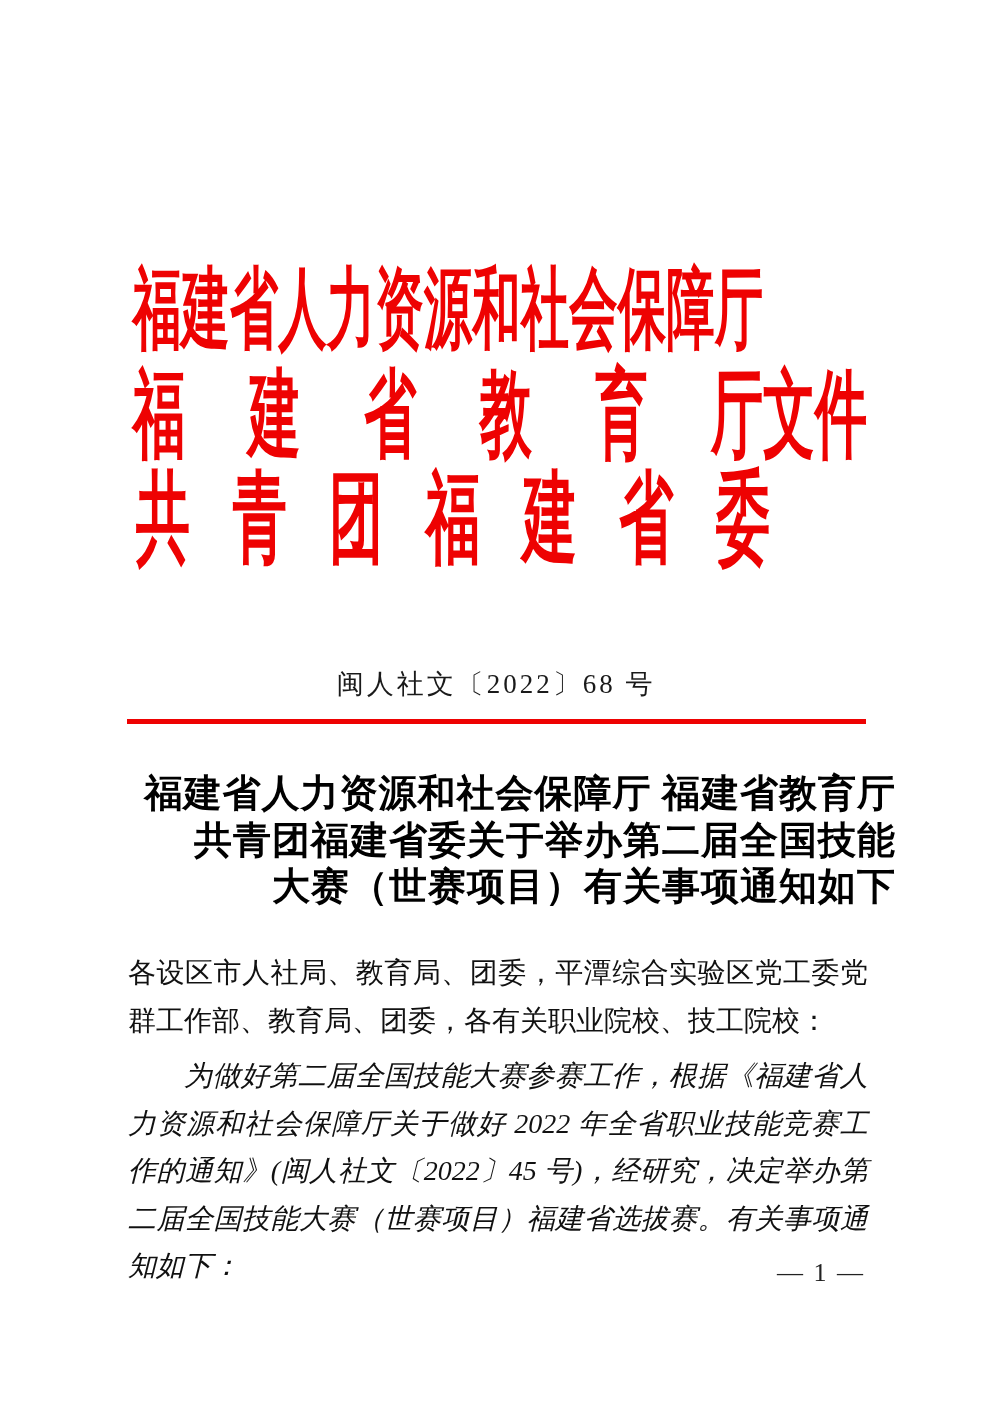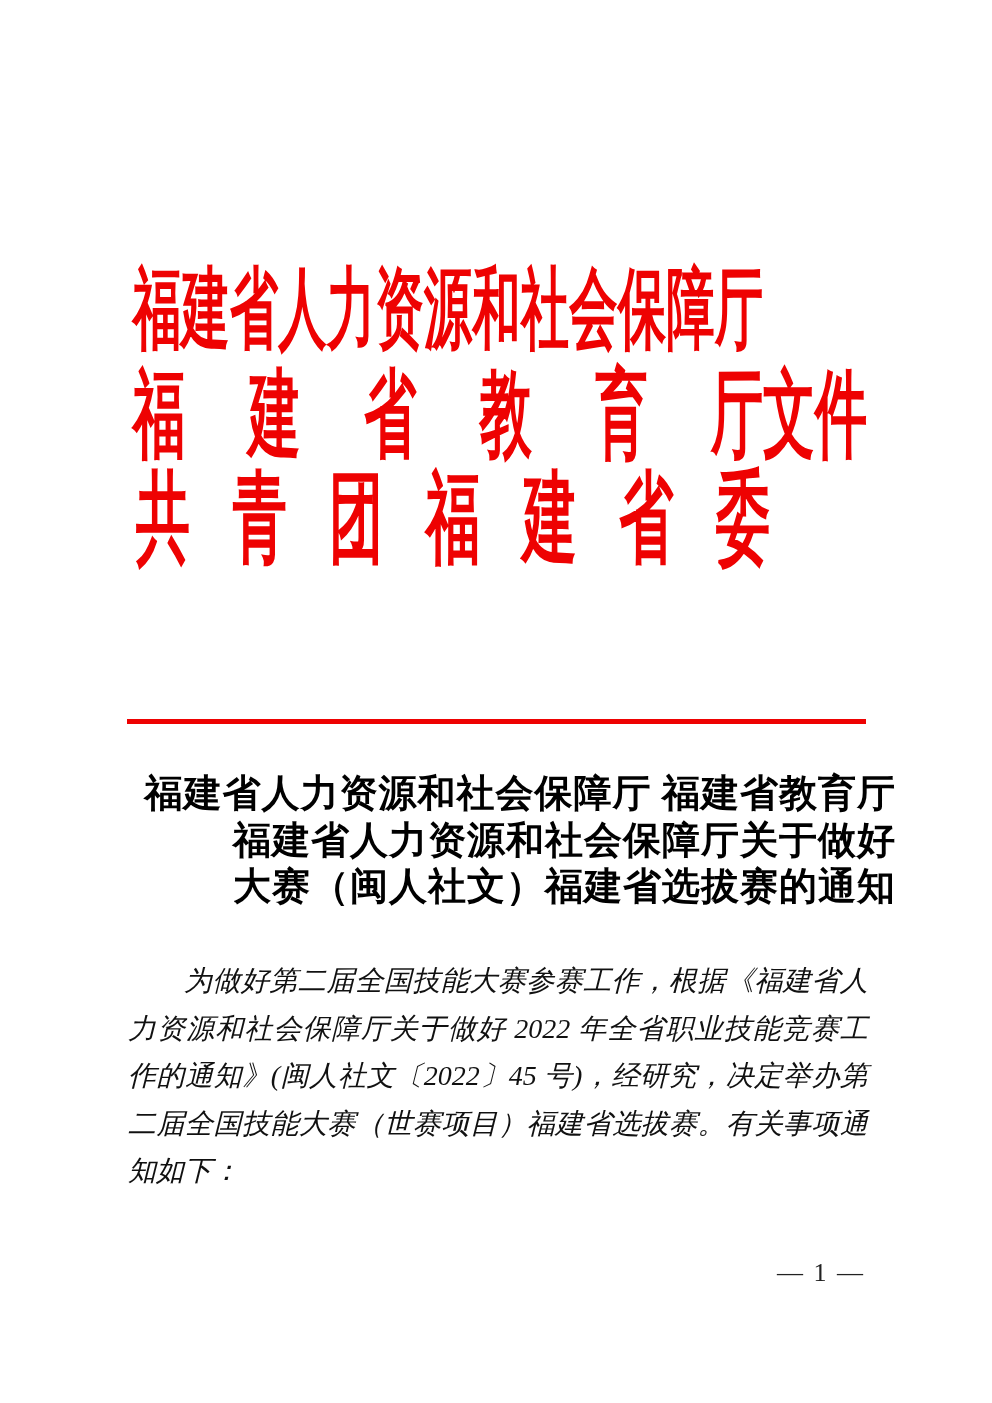--- a/index.html
+++ b/index.html
@@ -135,28 +135,30 @@
       <span class="rh-char">共</span>
       <span class="rh-char">青</span>
       <span class="rh-char">团</span>
       <span class="rh-char">福</span>
       <span class="rh-char">建</span>
       <span class="rh-char">省</span>
       <span class="rh-char">委</span>
     </div>
   </div>
 
+  <div class="doc-number">闽人社文〔2022〕68 号</div>
 
   <div class="red-divider"></div>
 
   <div class="doc-title">
     <div>福建省人力资源和社会保障厅 福建省教育厅</div>
-    <div>福建省人力资源和社会保障厅关于做好</div>
-    <div>大赛（闽人社文）福建省选拔赛的通知</div>
+    <div>共青团福建省委关于举办第二届全国技能</div>
+    <div>大赛（世赛项目）有关事项通知如下</div>
   </div>
 
   <div class="body-text">
+    <p>各设区市人社局、教育局、团委，平潭综合实验区党工委党群工作部、教育局、团委，各有关职业院校、技工院校：</p>
     <p class="para-indent">为做好第二届全国技能大赛参赛工作，根据《福建省人力资源和社会保障厅关于做好 2022 年全省职业技能竞赛工作的通知》(闽人社文〔2022〕45 号)，经研究，决定举办第二届全国技能大赛（世赛项目）福建省选拔赛。有关事项通知如下：</p>
   </div>
 
   <div class="page-number">— 1 —</div>
 
 </div>
 
 </body></html>

